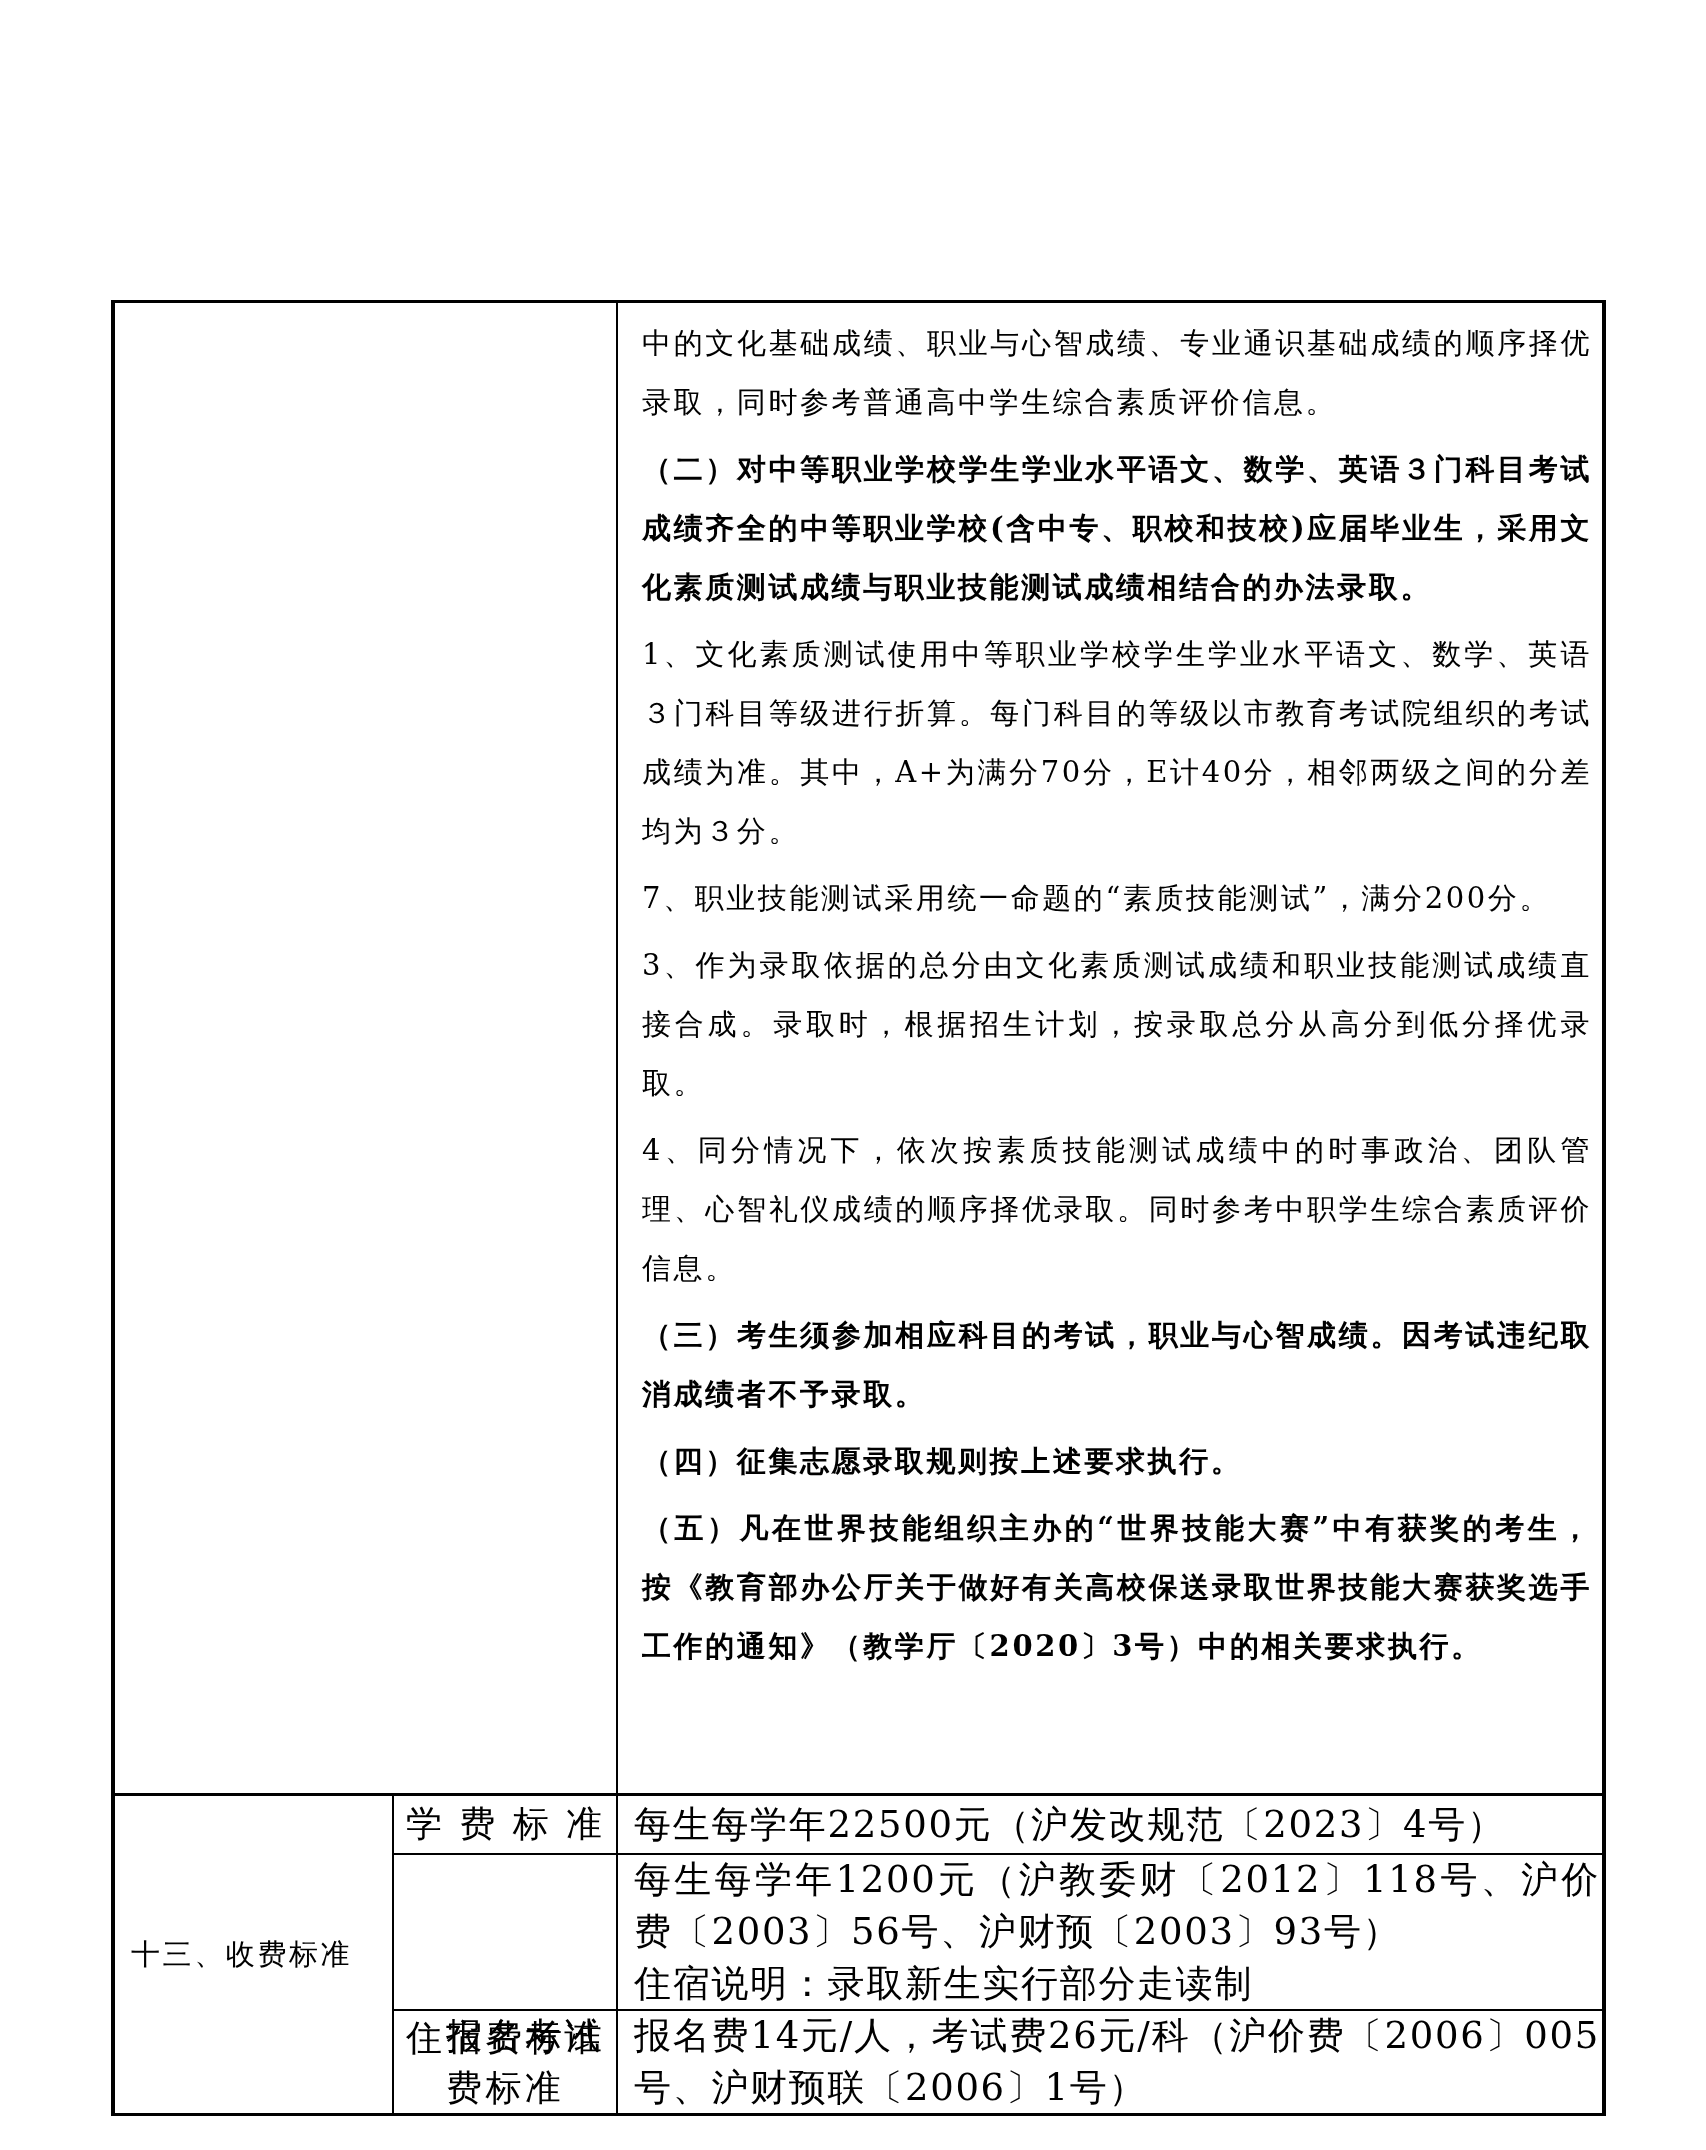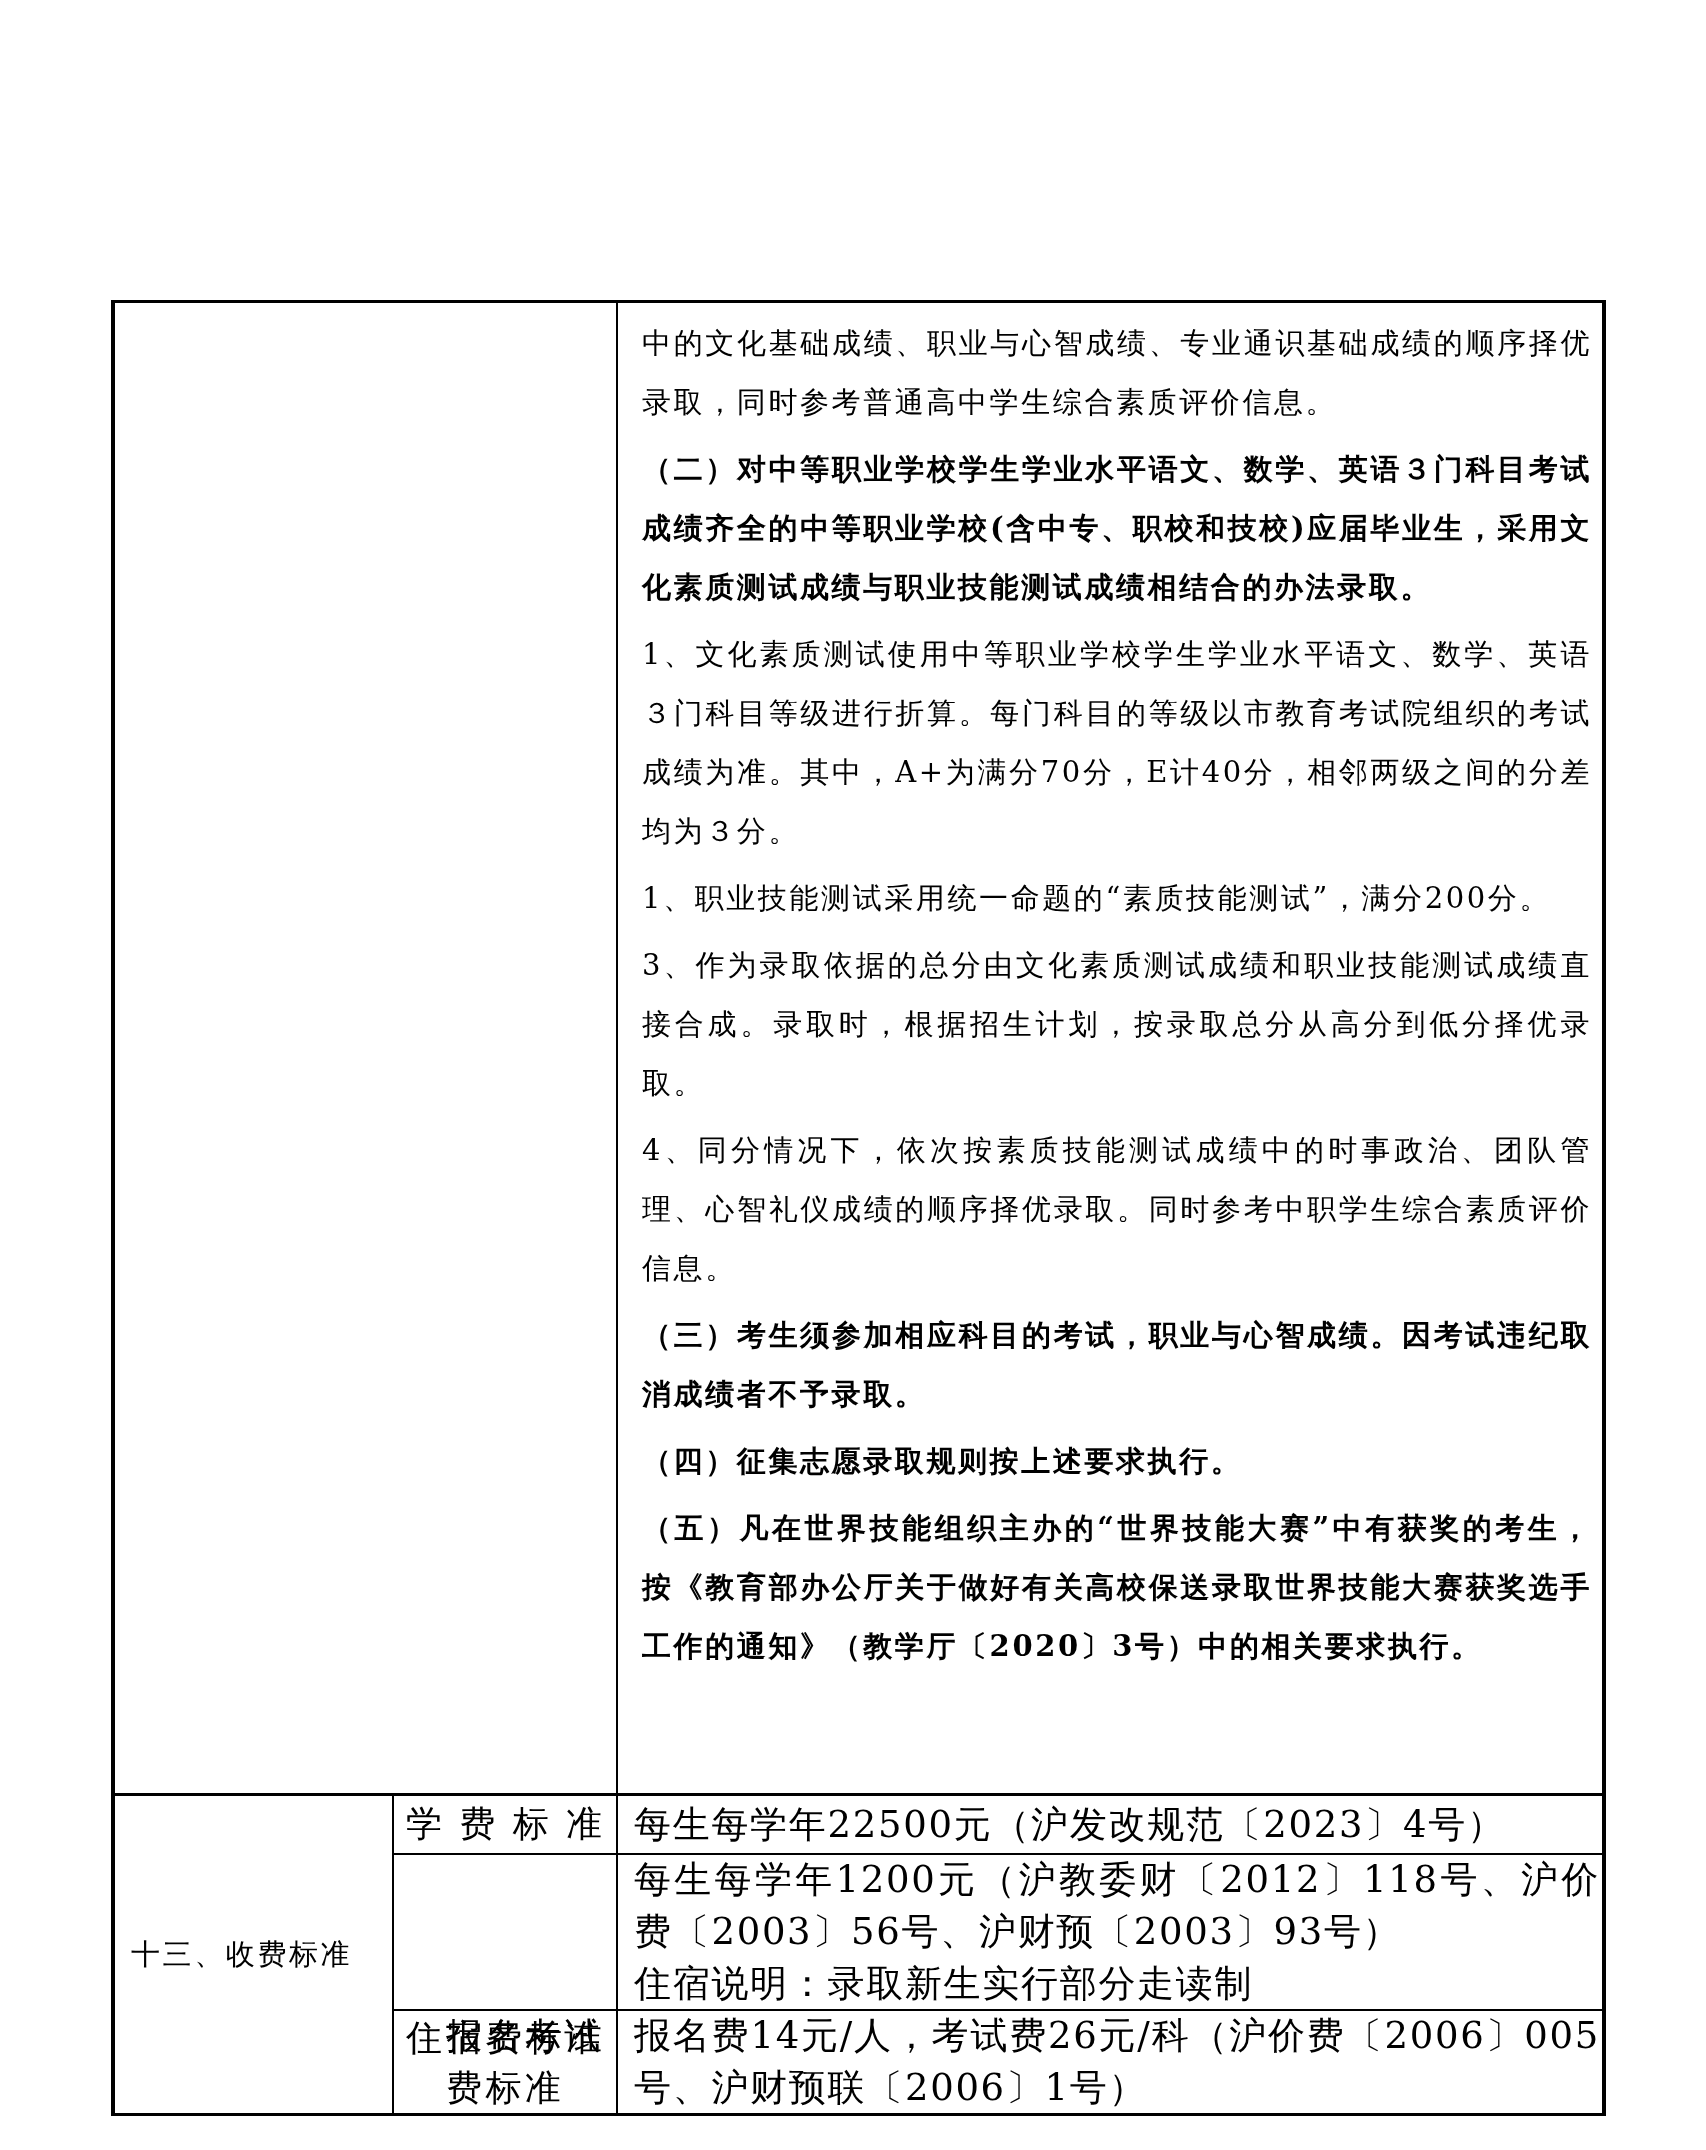--- a/index.html
+++ b/index.html
@@ -87,21 +87,21 @@
 <div class="line" style="left:392px; top:1795px; width:2.2px; height:320px;"></div>
 <div class="line" style="left:392px; top:1853px; width:1214px; height:2.2px;"></div>
 <div class="line" style="left:392px; top:2009px; width:1214px; height:2.2px;"></div>
 
 <div class="cell" style="left:115px; top:303px; width:500px; height:1490px;"></div>
 
 <div class="cell main-text">
   <p>中的文化基础成绩、职业与心智成绩、专业通识基础成绩的顺序择优录取，同时参考普通高中学生综合素质评价信息。</p>
   <p class="bold">（二）对中等职业学校学生学业水平语文、数学、英语３门科目考试成绩齐全的中等职业学校(含中专、职校和技校)应届毕业生，采用文化素质测试成绩与职业技能测试成绩相结合的办法录取。</p>
   <p>1、文化素质测试使用中等职业学校学生学业水平语文、数学、英语３门科目等级进行折算。每门科目的等级以市教育考试院组织的考试成绩为准。其中，A+为满分70分，E计40分，相邻两级之间的分差均为３分。</p>
-  <p>1、职业技能测试采用统一命题的“素质技能测试”，满分200分。</p>
+  <p>7、职业技能测试采用统一命题的“素质技能测试”，满分200分。</p>
   <p>3、作为录取依据的总分由文化素质测试成绩和职业技能测试成绩直接合成。录取时，根据招生计划，按录取总分从高分到低分择优录取。</p>
   <p>4、同分情况下，依次按素质技能测试成绩中的时事政治、团队管理、心智礼仪成绩的顺序择优录取。同时参考中职学生综合素质评价信息。</p>
   <p class="bold">（三）考生须参加相应科目的考试，职业与心智成绩。因考试违纪取消成绩者不予录取。</p>
   <p class="bold">（四）征集志愿录取规则按上述要求执行。</p>
   <p class="bold">（五）凡在世界技能组织主办的“世界技能大赛”中有获奖的考生，按《教育部办公厅关于做好有关高校保送录取世界技能大赛获奖选手工作的通知》（教学厅〔2020〕3号）中的相关要求执行。</p>
 </div>
 
 <div class="cell label-section">
   <span>十三、收费标准</span>
 </div>

